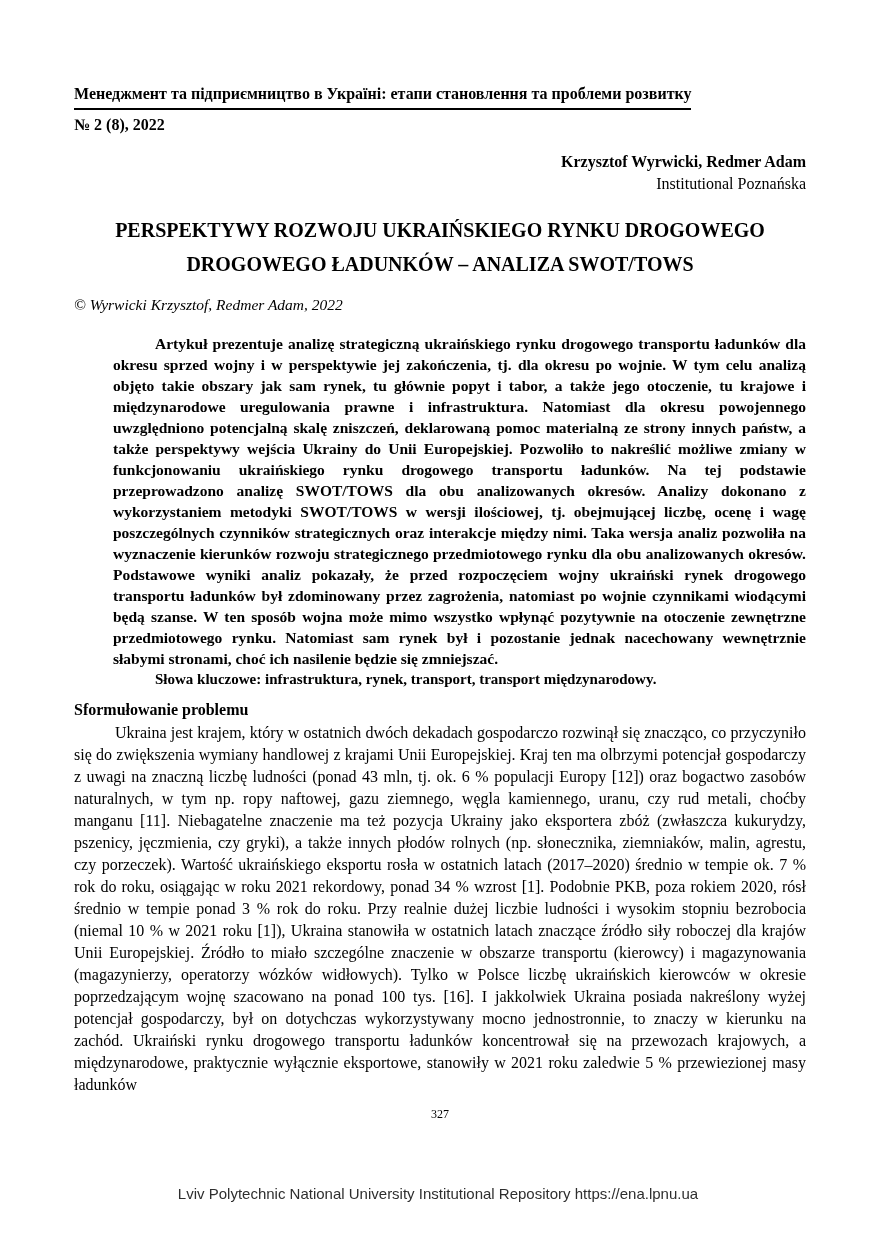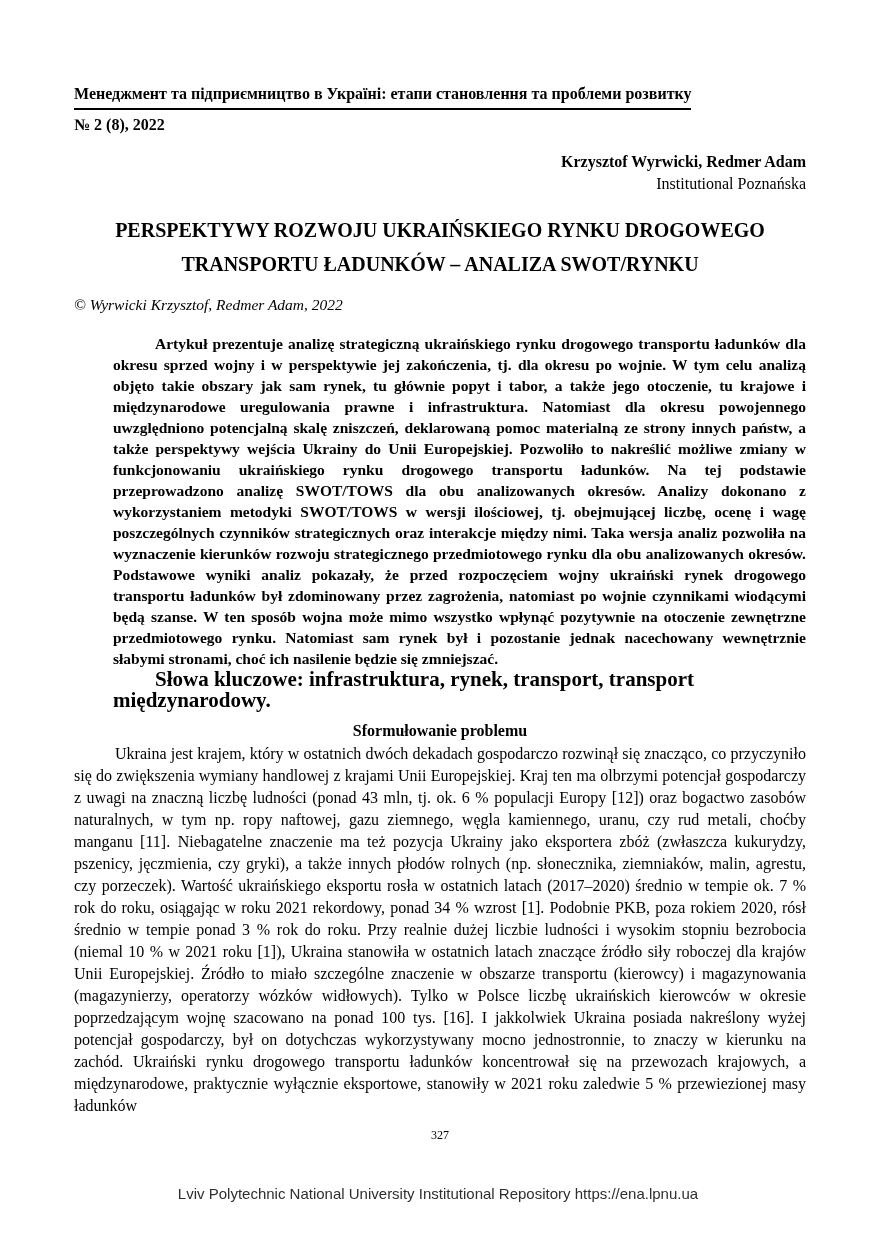--- a/index.html
+++ b/index.html
@@ -59,26 +59,26 @@
     margin: 18px 0 0 39px;
     font-weight: bold;
     font-size: 15.5px;
     line-height: 21px;
     text-align: justify;
     text-indent: 42px;
   }
   .keywords {
     margin: 0 0 0 39px;
     font-weight: bold;
-    font-size: 21px;
+    font-size: 15px;
     line-height: 21px;
     text-indent: 42px;
   }
   .section-heading {
-    text-align: center;
+    text-align: left;
     font-size: 16px;
     font-weight: bold;
     line-height: 20px;
     margin: 10px 0 0 0;
   }
   .body-text {
     margin: 2px 0 0 0;
     font-size: 16px;
     line-height: 22px;
     text-align: justify;
@@ -111,21 +111,21 @@
     <div class="journal-issue">№ 2 (8), 2022</div>
   </header>
 
   <div class="authors">
     <div class="author-names">Krzysztof Wyrwicki, Redmer Adam</div>
     <div class="affiliation">Institutional Poznańska</div>
   </div>
 
   <h1 class="article-title">
     <span class="t-line">PERSPEKTYWY ROZWOJU UKRAIŃSKIEGO RYNKU DROGOWEGO</span>
-    <span class="t-line">TRANSPORTU ŁADUNKÓW – ANALIZA SWOT/RYNKU</span>
+    <span class="t-line">DROGOWEGO ŁADUNKÓW – ANALIZA SWOT/TOWS</span>
   </h1>
 
 
   <div class="copyright">© Wyrwicki Krzysztof, Redmer Adam, 2022</div>
 
   <p class="abstract">Artykuł prezentuje analizę strategiczną ukraińskiego rynku drogowego transportu ładunków dla okresu sprzed wojny i w perspektywie jej zakończenia, tj. dla okresu po wojnie. W tym celu analizą objęto takie obszary jak sam rynek, tu głównie popyt i tabor, a także jego otoczenie, tu krajowe i międzynarodowe uregulowania prawne i infrastruktura. Natomiast dla okresu powojennego uwzględniono potencjalną skalę zniszczeń, deklarowaną pomoc materialną ze strony innych państw, a także perspektywy wejścia Ukrainy do Unii Europejskiej. Pozwoliło to nakreślić możliwe zmiany w funkcjonowaniu ukraińskiego rynku drogowego transportu ładunków. Na tej podstawie przeprowadzono analizę SWOT/TOWS dla obu analizowanych okresów. Analizy dokonano z wykorzystaniem metodyki SWOT/TOWS w wersji ilościowej, tj. obejmującej liczbę, ocenę i wagę poszczególnych czynników strategicznych oraz interakcje między nimi. Taka wersja analiz pozwoliła na wyznaczenie kierunków rozwoju strategicznego przedmiotowego rynku dla obu analizowanych okresów. Podstawowe wyniki analiz pokazały, że przed rozpoczęciem wojny ukraiński rynek drogowego transportu ładunków był zdominowany przez zagrożenia, natomiast po wojnie czynnikami wiodącymi będą szanse. W ten sposób wojna może mimo wszystko wpłynąć pozytywnie na otoczenie zewnętrzne przedmiotowego rynku. Natomiast sam rynek był i pozostanie jednak nacechowany wewnętrznie słabymi stronami, choć ich nasilenie będzie się zmniejszać.</p>
 
   <p class="keywords">Słowa kluczowe: infrastruktura, rynek, transport, transport międzynarodowy.</p>
 
   <h2 class="section-heading">Sformułowanie problemu</h2>

